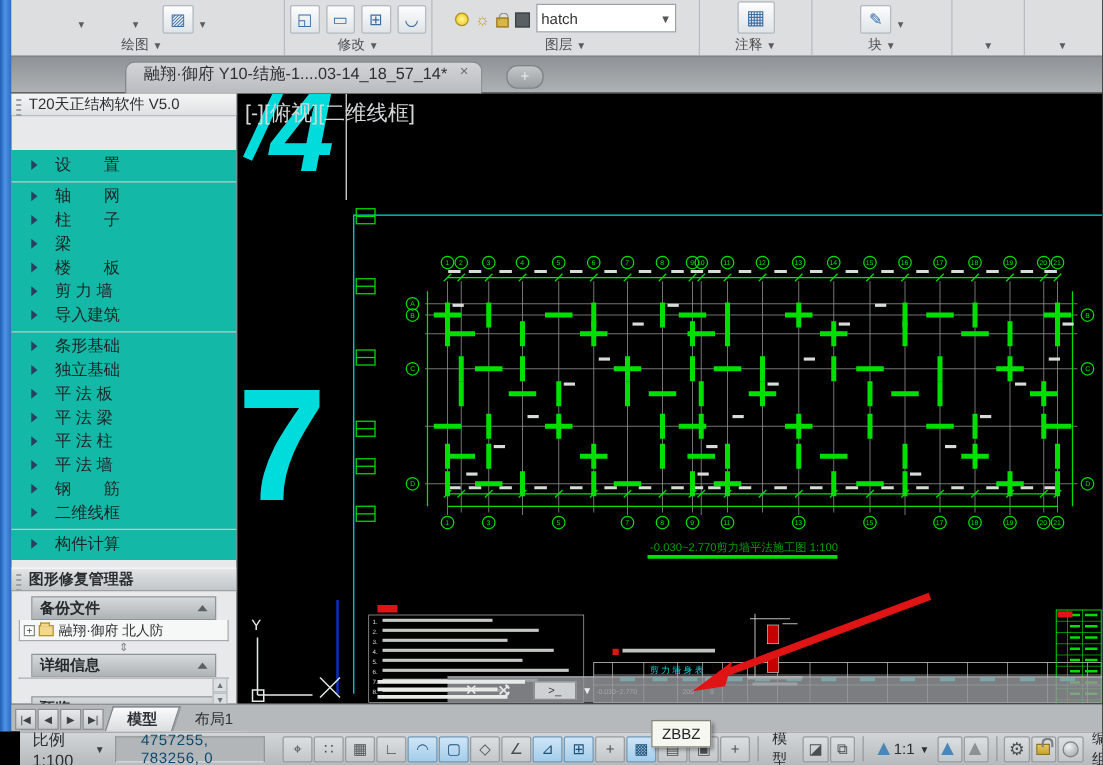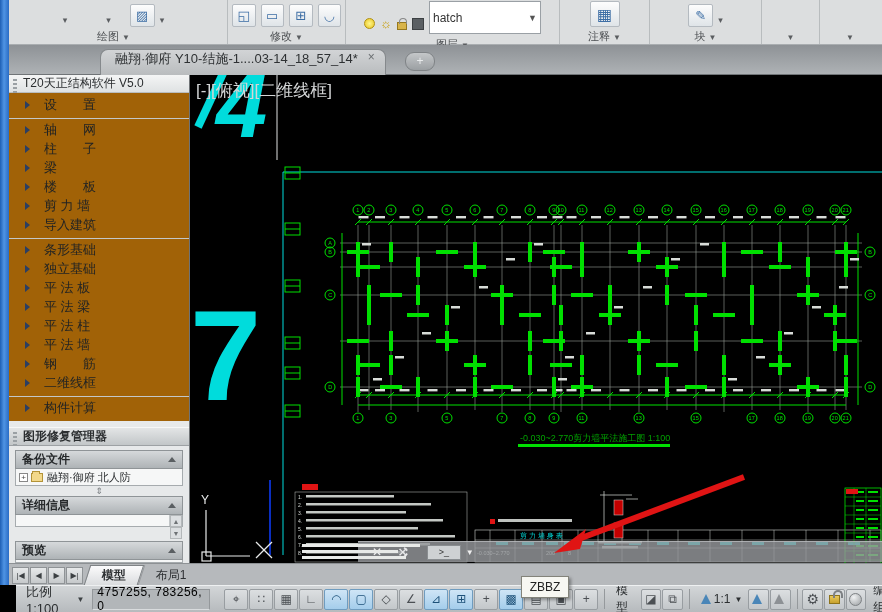--- a/index.html
+++ b/index.html
@@ -14,21 +14,21 @@
   .ribbon{position:absolute;left:0;top:0;width:882px;height:45px;background:#dcdedf;border-bottom:1px solid #a9adb0;}
   .ribbon-panels{display:flex;height:100%;}
   .panel{position:relative;height:100%;border-right:1px solid #b8bcbe;display:flex;flex-direction:column;}
   .panel-body{flex:1;display:flex;align-items:flex-end;justify-content:center;gap:5px;padding:1px 4px 2px;}
   .panel-label{height:15px;font-size:11px;color:#4c4f52;text-align:center;line-height:14px;}
   .panel-label .dn{font-size:8px;color:#5a5d60;}
   .iconbtn{width:25px;height:23px;border:1px solid #b4bac0;border-radius:2px;
     background:linear-gradient(#fdfdfd,#dfe4e8);display:flex;align-items:center;justify-content:center;
     font-size:13px;color:#3d6ea5;}
   .lonearrow{font-size:9px;color:#5a5d60;padding-bottom:2px;}
-  .combo{width:112px;height:33px;background:#fff;border:1px solid #9aa0a5;display:flex;align-items:center;
+  .combo{width:112px;height:23px;background:#fff;border:1px solid #9aa0a5;display:flex;align-items:center;
     font-size:12px;color:#333;padding:0 3px;margin-bottom:1px;}
   .combo .arr{margin-left:auto;font-size:9px;color:#555;}
   .bulb{width:11px;height:11px;border-radius:50%;background:radial-gradient(#fff68c,#e8c520);border:1px solid #b09010;margin-bottom:6px;}
   .sun{font-size:13px;color:#c8a012;margin-bottom:4px;}
   .minilock{position:relative;width:10px;height:8px;background:#d8b44a;border:1px solid #96781e;margin-bottom:5px;}
   .minilock:before{content:"";position:absolute;left:1px;top:-5px;width:6px;height:5px;border:1.5px solid #888;border-bottom:none;border-radius:4px 4px 0 0;}
   .colorsq{width:12px;height:12px;background:#5a5f63;border:1px solid #3c4043;margin-bottom:5px;}
 
   
   .doctabs{position:absolute;left:0;top:45px;width:882px;height:30px;
@@ -43,27 +43,27 @@
 
   
   .main{position:absolute;left:0;top:75px;width:882px;height:488px;display:flex;}
 
   
   .sidebar{position:relative;margin-left:9px;width:181px;height:100%;background:#e7e9ea;border-right:1px solid #6f7376;display:flex;flex-direction:column;}
   .sb-title{height:24px;background:linear-gradient(#f4f5f5,#dfe2e3);border-bottom:1px solid #b9bdbf;
     display:flex;align-items:center;font-size:12px;color:#2b2e30;padding-left:14px;position:relative;}
   .grip{position:absolute;left:4px;top:4px;width:4px;height:16px;
     background:repeating-linear-gradient(#9aa0a4 0 2px,transparent 2px 4px);}
-  .sb-menu{background:#a16207;padding:2px 0 4px;}
+  .sb-menu{background:#14b8a6;padding:2px 0 4px;margin-top:27px;}
   .sb-item{height:19px;display:flex;align-items:center;padding-left:16px;font-size:13px;color:#1f2224;}
   .sb-item.sep{border-top:1px solid #c3c7c9;margin-top:4px;padding-top:2px;height:21px;}
   .sb-item .tri{width:0;height:0;border-left:5px solid #2b3f63;border-top:4px solid transparent;border-bottom:4px solid transparent;margin-right:14px;}
   .sb-bar{height:22px;background:linear-gradient(#e3e5e6,#c2c6c8);border-top:1px solid #f6f7f7;border-bottom:1px solid #9da1a4;
     display:flex;align-items:center;font-size:12px;font-weight:bold;color:#2b2e30;padding-left:14px;position:relative;margin-top:6px;}
-  .sec-hdr{height:20px;margin:4px 6px 0;background:linear-gradient(#d6d9db,#aeb3b6);border:1px solid #8f9497;
+  .sec-hdr{height:20px;margin:4px 16px 0;background:linear-gradient(#d6d9db,#aeb3b6);border:1px solid #8f9497;
     display:flex;align-items:center;font-size:12px;font-weight:bold;color:#26292b;padding:0 6px;}
   .sec-hdr .up{margin-left:auto;width:0;height:0;border-bottom:5px solid #5a5f62;border-left:4px solid transparent;border-right:4px solid transparent;}
   .sec-body{margin:0 6px;background:#f6f7f7;border:1px solid #a6abae;border-top:none;position:relative;}
   .tree-item{display:flex;align-items:center;height:16px;font-size:11px;color:#2c2f31;padding-left:3px;white-space:nowrap;overflow:hidden;}
   .plusbox{width:9px;height:9px;border:1px solid #888;background:#fff;font-size:8px;line-height:7px;text-align:center;color:#444;margin-right:3px;flex:none;}
   .folder{width:12px;height:9px;background:#f2d88a;border:1px solid #b39338;position:relative;margin-right:4px;flex:none;}
   .folder:before{content:"";position:absolute;left:0;top:-3px;width:6px;height:2px;background:#f2d88a;border:1px solid #b39338;border-bottom:none;}
   .splitter{height:10px;text-align:center;font-size:9px;color:#7a7e81;line-height:10px;}
   .scrollcol{position:absolute;right:0;top:0;bottom:0;width:13px;border-left:1px solid #c2c6c8;display:flex;flex-direction:column;justify-content:space-between;background:#e9ebec;}
   .scrollcol span{font-size:7px;color:#6e7275;text-align:center;height:12px;line-height:12px;background:#dcdfe1;border:1px solid #b4b8ba;}
@@ -92,21 +92,21 @@
     border-left:1px solid #96999c;transform:skewX(-18deg);background:#b6b9bc;}
   .ltab>span{transform:skewX(18deg);}
   .ltab.active{background:linear-gradient(#fbfbfc,#dadcde);border:1px solid #7f8386;border-bottom:none;font-weight:bold;}
 
   
   .statusbar{position:absolute;left:16px;top:585px;width:882px;height:27px;
     background:linear-gradient(#d3d6d8,#b6babd);border-top:1px solid #eef0f1;display:flex;align-items:center;overflow:hidden;}
   .scalebtn{display:flex;align-items:center;font-size:13px;color:#2c2f31;padding:0 6px 0 10px;height:100%;}
   .scalebtn .arr{font-size:8px;margin-left:5px;color:#3c4043;}
   .coords{width:150px;height:21px;margin-left:2px;background:#b2b6b9;border:1px solid #94989b;border-bottom-color:#d9dcde;
-    font-size:12px;color:#000000;display:flex;align-items:center;padding-left:4px;letter-spacing:.5px;}
+    font-size:12px;color:#0c4a6e;display:flex;align-items:center;padding-left:20px;letter-spacing:.5px;}
   .toggles{display:flex;margin-left:14px;}
   .tg{width:24px;height:21px;margin-right:1px;border:1px solid #989da1;border-radius:2px;
     background:linear-gradient(#dcdfe1,#c3c7ca);display:flex;align-items:center;justify-content:center;
     font-size:12px;color:#4b4f53;}
   .tg.on{background:linear-gradient(#cfe5f6,#a4cdeb);border-color:#6f9cbf;color:#1c5078;}
   .sb-sep{width:1px;height:20px;background:#95999c;margin:0 5px;}
   .sb-txtbtn{font-size:12px;color:#2c2f31;padding:0 6px;}
   .annotri{width:0;height:0;border-bottom:10px solid #4a86b8;border-left:5px solid transparent;border-right:5px solid transparent;margin-right:3px;}
   .annotri.dim{border-bottom-color:#8d9periphery5;border-bottom-color:#8d9195;}
   .gear{font-size:14px;color:#4b4f53;}

